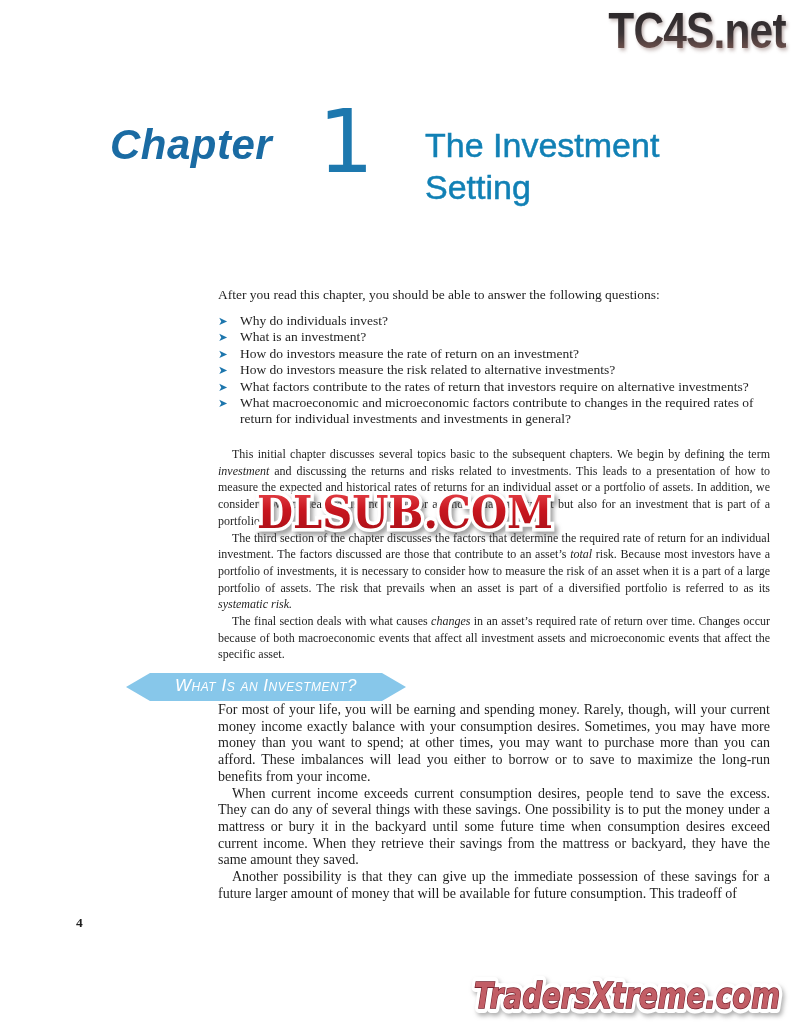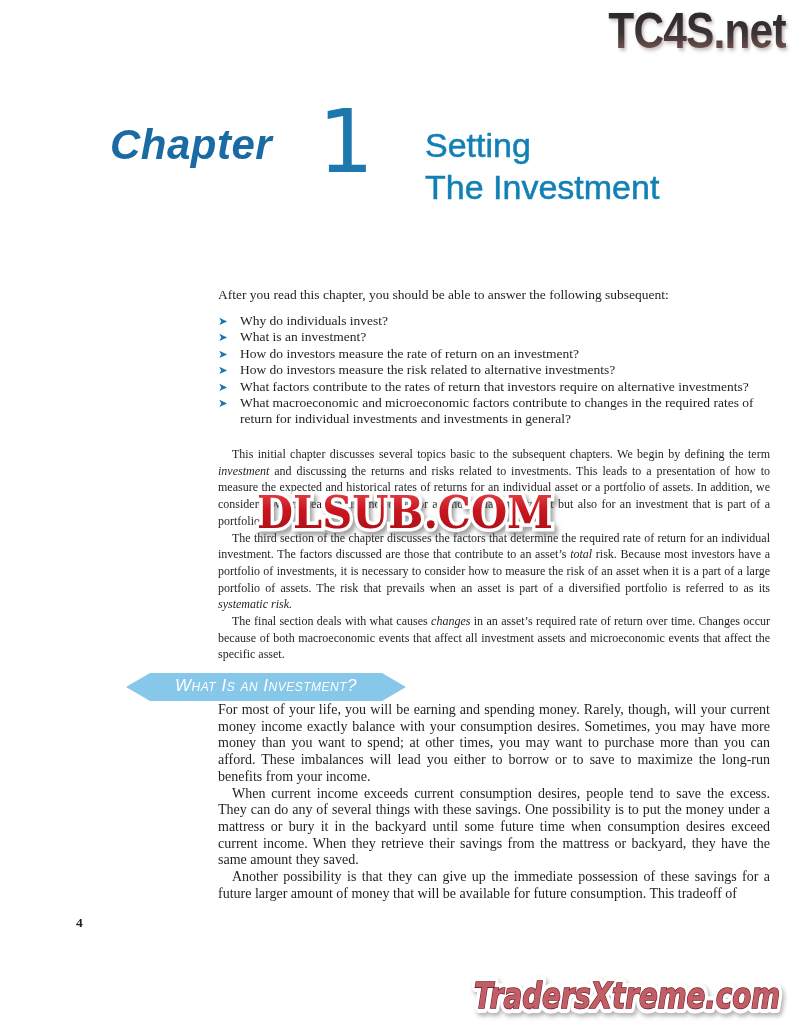--- a/index.html
+++ b/index.html
@@ -174,25 +174,25 @@
 </head>
 <body>
 
 <div class="page">
 
   <div class="tc4s">TC4S.net</div>
 
   <div class="chapter-word">Chapter</div>
   <div class="chapter-num">1</div>
   <div class="chapter-title">
+    <div>The Investment</div>
     <div>Setting</div>
-    <div>The Investment</div>
-  </div>
-
-  <div class="intro">After you read this chapter, you should be able to answer the following subsequent:</div>
+  </div>
+
+  <div class="intro">After you read this chapter, you should be able to answer the following questions:</div>
 
   <ul class="questions">
     <li class="q-row">
       <span class="q-marker">➤</span>
       <span class="q-text">Why do individuals invest?</span>
     </li>
     <li class="q-row">
       <span class="q-marker">➤</span>
       <span class="q-text">What is an investment?</span>
     </li>

